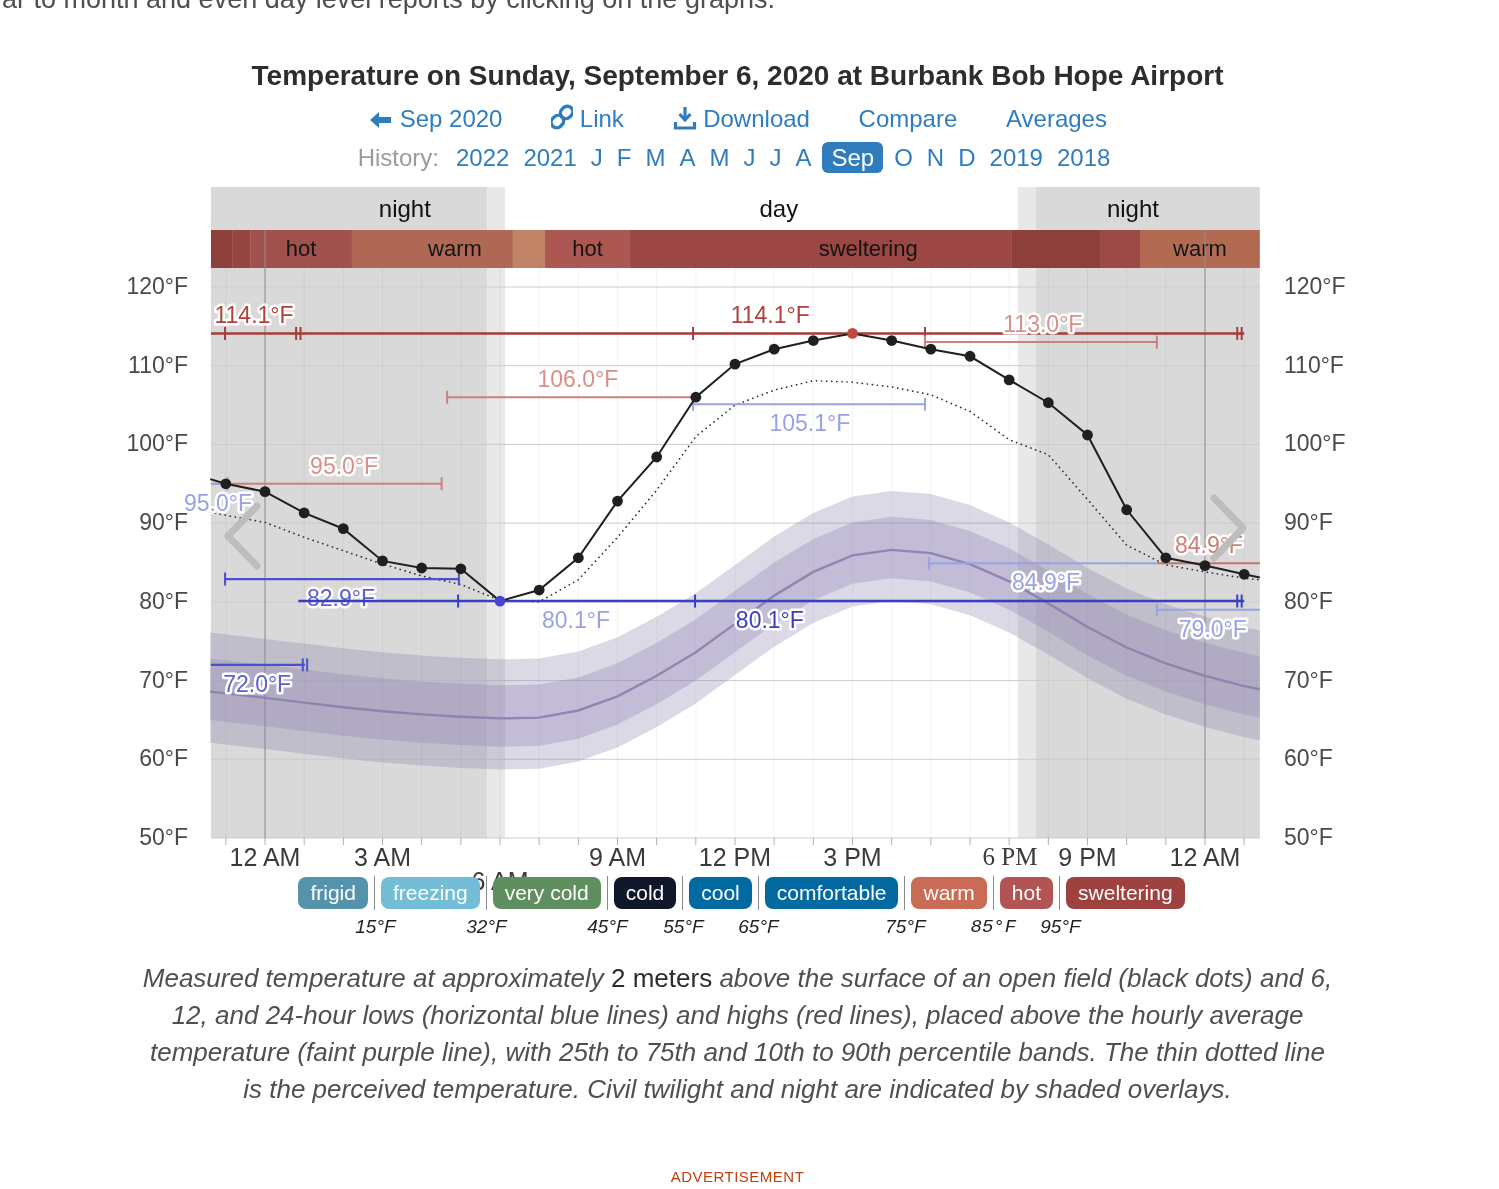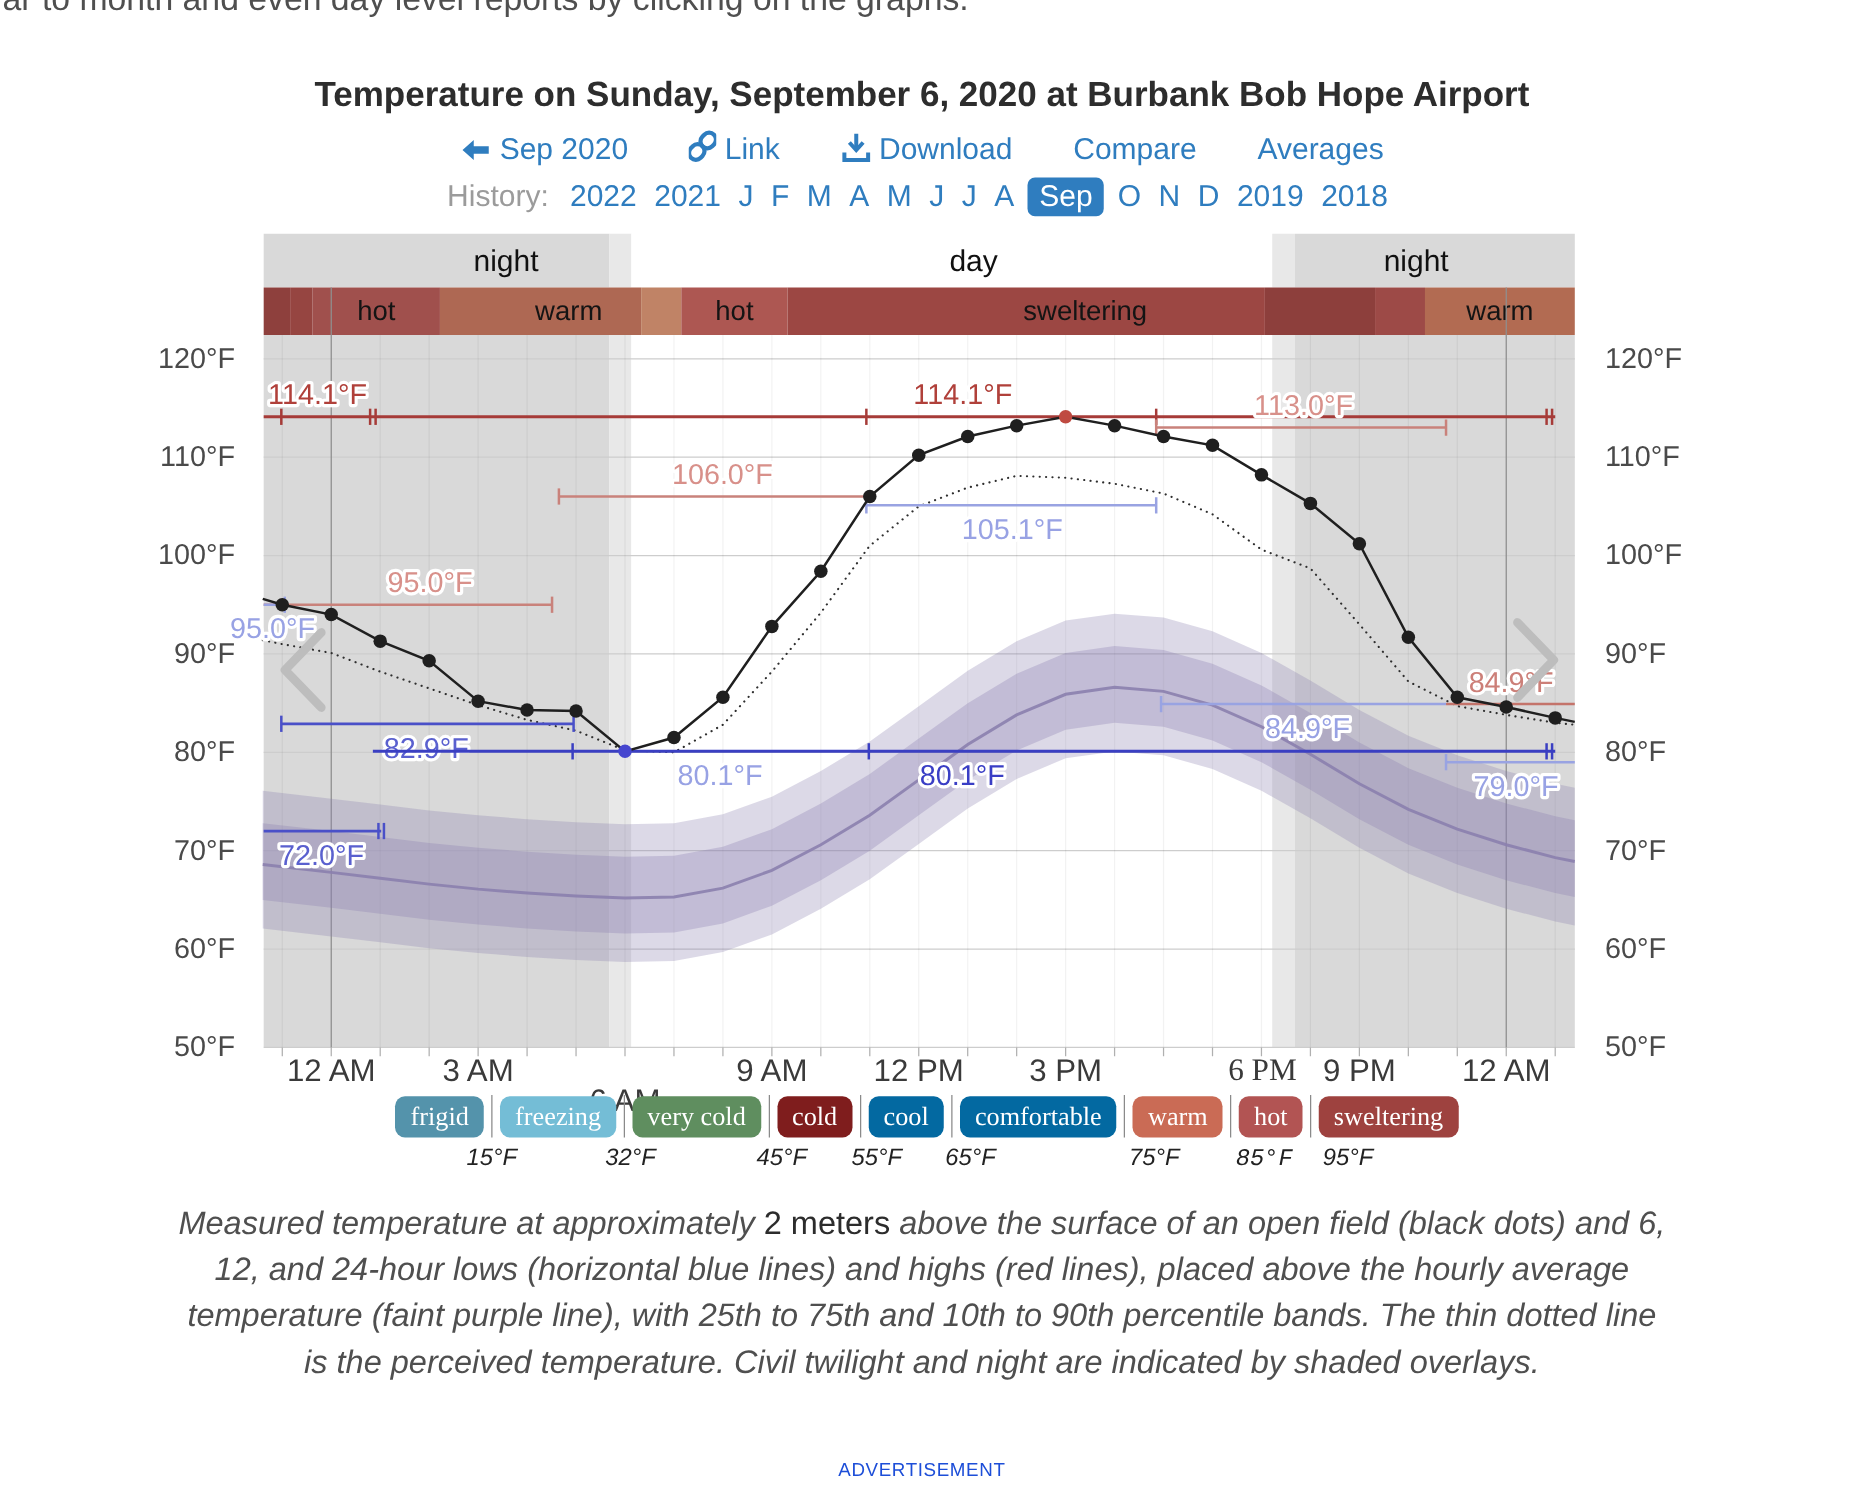--- a/index.html
+++ b/index.html
@@ -27,38 +27,38 @@
   #chart-svg text{font-family:"Liberation Sans",sans-serif;}
   .ref-label{paint-order:stroke;stroke:#ffffff;stroke-width:5px;stroke-linejoin:round;font-size:23px;}
   .period-label{font-size:24px;fill:#111111;}
   .strip-label{font-size:22px;fill:#141414;}
   .axis-label{position:absolute;font-size:23px;color:#4a4a4a;pointer-events:none;}
   .time-label{position:absolute;font-size:25px;color:#3a3a3a;text-align:center;width:120px;pointer-events:none;}
   .legend-wrap{position:absolute;top:876px;left:0;width:1483px;display:flex;justify-content:center;}
   #legend{position:relative;display:flex;align-items:center;}
   #legend .badge{
     color:#ffffff;font-size:21px;padding:4px 12px;border-radius:8px;margin:0 3px;
-    white-space:nowrap;cursor:pointer;font-family:Liberation Serif, serif;
+    white-space:nowrap;cursor:pointer;
   }
   #legend .lsep{width:1px;height:34px;background:#8a8a8a;margin:0 3px;}
   #legend .lth{
     position:absolute;top:40px;transform:translateX(-50%);
     font-size:19px;font-style:italic;color:#222222;white-space:nowrap;
   }
   .caption{
     position:absolute;top:960px;left:0;width:1475px;
   }
   .caption .inner{
     width:1190px;margin:0 auto;font-size:26px;line-height:37px;
     font-style:italic;color:#4f4f4f;text-align:center;
   }
   .caption .meters{font-style:normal;color:#2c2c2c;}
   .ad{
     position:absolute;top:1168px;left:0;width:1475px;text-align:center;
-    font-size:15px;letter-spacing:0.5px;color:#1d4ed8;
+    font-size:15px;letter-spacing:0.5px;color:#c2410c;
   }
 </style>
 </head>
 <body>
 
 <div class="top-note">ar to month and even day level reports by clicking on the graphs.</div>
 
 <div class="centerband page-title">Temperature on Sunday, September 6, 2020 at Burbank Bob Hope Airport</div>
 
 <div class="centerband navrow">
@@ -300,21 +300,21 @@
   </div>
 
 <div class="legend-wrap">
   <div id="legend">
       <span class="badge" style="background: rgb(84, 147, 171);">frigid</span>
       <span class="lsep"></span>
       <span class="badge" style="background: rgb(116, 189, 214);">freezing</span>
       <span class="lsep"></span>
       <span class="badge" style="background: rgb(95, 142, 95);">very cold</span>
       <span class="lsep"></span>
-      <span class="badge" style="background: #7f1d1d;">cold</span>
+      <span class="badge" style="background: #0f172a;">cold</span>
       <span class="lsep"></span>
       <span class="badge" style="background: #0369a1;">cool</span>
       <span class="lsep"></span>
       <span class="badge" style="background: #0369a1;">comfortable</span>
       <span class="lsep"></span>
       <span class="badge" style="background: rgb(202, 107, 85);">warm</span>
       <span class="lsep"></span>
       <span class="badge" style="background: rgb(178, 84, 83);">hot</span>
       <span class="lsep"></span>
       <span class="badge" style="background: rgb(158, 66, 63);">sweltering</span>

